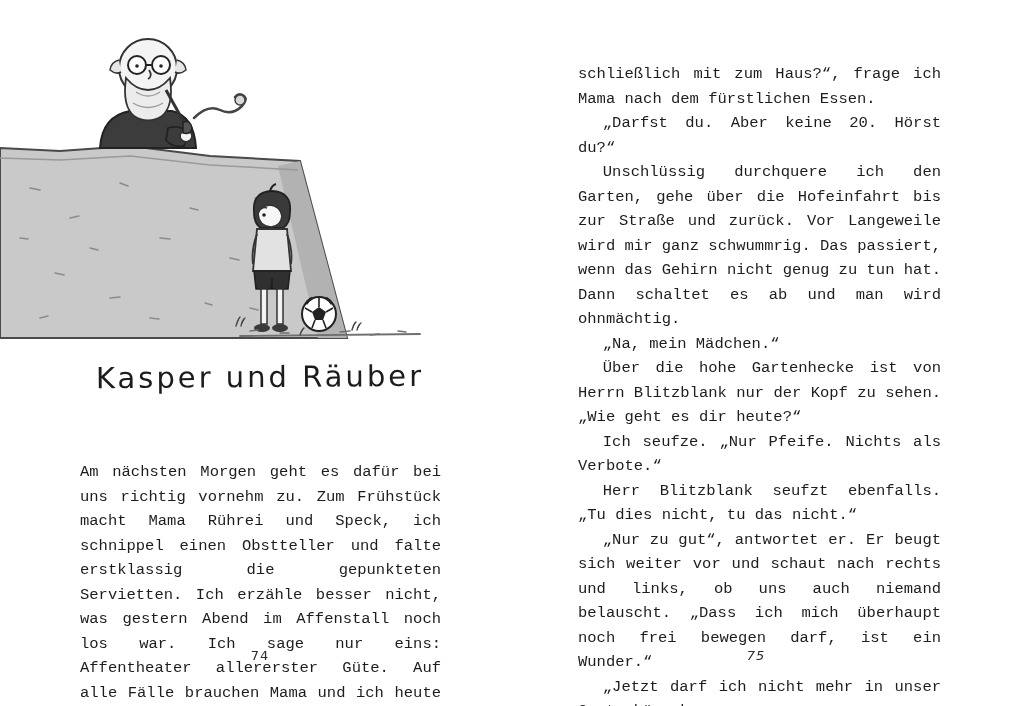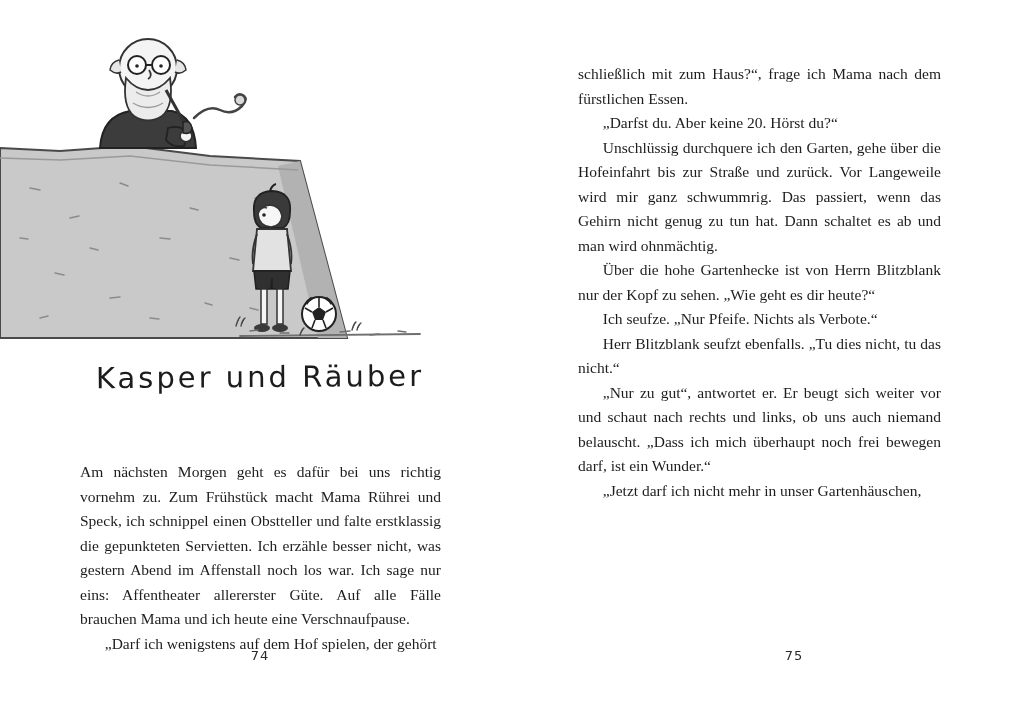--- a/index.html
+++ b/index.html
@@ -39,35 +39,35 @@
   .body {
     position: absolute;
     font-size: 15.5px;
     line-height: 24.5px;
     color: #1d1d1d;
     text-align: justify;
   }
   .left-body  { left: 80px;  top: 428px; width: 361px; margin-top: 32px; }
   .right-body { left: 578px; top: 62px;  width: 363px; }
 
-  .body p { text-align: justify; }
+  .body p { text-align: justify; font-family: Liberation Mono, monospace; }
   .body p.indent { text-indent: 1.6em; }
 
   .page-number {
     position: absolute;
     top: 648px;
     width: 60px;
     text-align: center;
     font-family: "DejaVu Sans", sans-serif;
     font-size: 13px;
     letter-spacing: 1px;
     color: #2a2a2a;
   }
   .left-num  { left: 230px; }
-  .right-num { left: 764px; }
+  .right-num { left: 726px; font-style: italic; }
 </style>
 </head>
 <body>
 
 <div class="spread">
 
   <svg class="illustration" viewBox="0 0 432 336" aria-hidden="true">
 
     <g>
       <path d="M0,140 L60,143 L130,138 L210,148 L300,153 L347,330 L0,330 Z" fill="#c9c9c9" stroke="#4a4a4a" stroke-width="2"></path>
@@ -168,20 +168,21 @@
 
   <div class="body left-body">
     <p>Am nächsten Morgen geht es dafür bei uns richtig vornehm zu. Zum Frühstück macht Mama Rührei und Speck, ich schnippel einen Obstteller und falte erstklassig die gepunkteten Servietten. Ich erzähle besser nicht, was gestern Abend im Affenstall noch los war. Ich sage nur eins: Affentheater allererster Güte. Auf alle Fälle brauchen Mama und ich heute eine Verschnaufpause.</p>
     <p class="indent">„Darf ich wenigstens auf dem Hof spielen, der gehört</p>
   </div>
 
   <div class="body right-body">
     <p>schließlich mit zum Haus?“, frage ich Mama nach dem fürstlichen Essen.</p>
     <p class="indent">„Darfst du. Aber keine 20. Hörst du?“</p>
     <p class="indent">Unschlüssig durchquere ich den Garten, gehe über die Hofeinfahrt bis zur Straße und zurück. Vor Langeweile wird mir ganz schwummrig. Das passiert, wenn das Gehirn nicht genug zu tun hat. Dann schaltet es ab und man wird ohnmächtig.</p>
+    <p class="indent">„Na, mein Mädchen.“</p>
     <p class="indent">Über die hohe Gartenhecke ist von Herrn Blitzblank nur der Kopf zu sehen. „Wie geht es dir heute?“</p>
     <p class="indent">Ich seufze. „Nur Pfeife. Nichts als Verbote.“</p>
     <p class="indent">Herr Blitzblank seufzt ebenfalls. „Tu dies nicht, tu das nicht.“</p>
     <p class="indent">„Nur zu gut“, antwortet er. Er beugt sich weiter vor und schaut nach rechts und links, ob uns auch niemand belauscht. „Dass ich mich überhaupt noch frei bewegen darf, ist ein Wunder.“</p>
     <p class="indent">„Jetzt darf ich nicht mehr in unser Gartenhäuschen,</p>
   </div>
 
   <div class="page-number left-num">74</div>
   <div class="page-number right-num">75</div>
 

